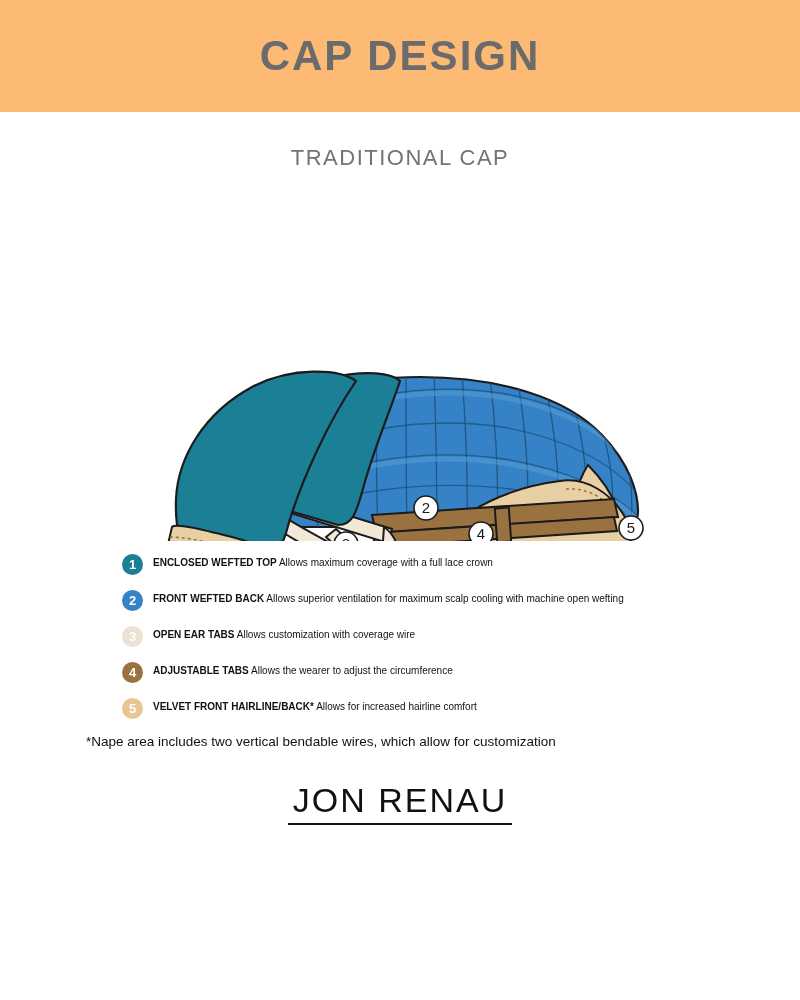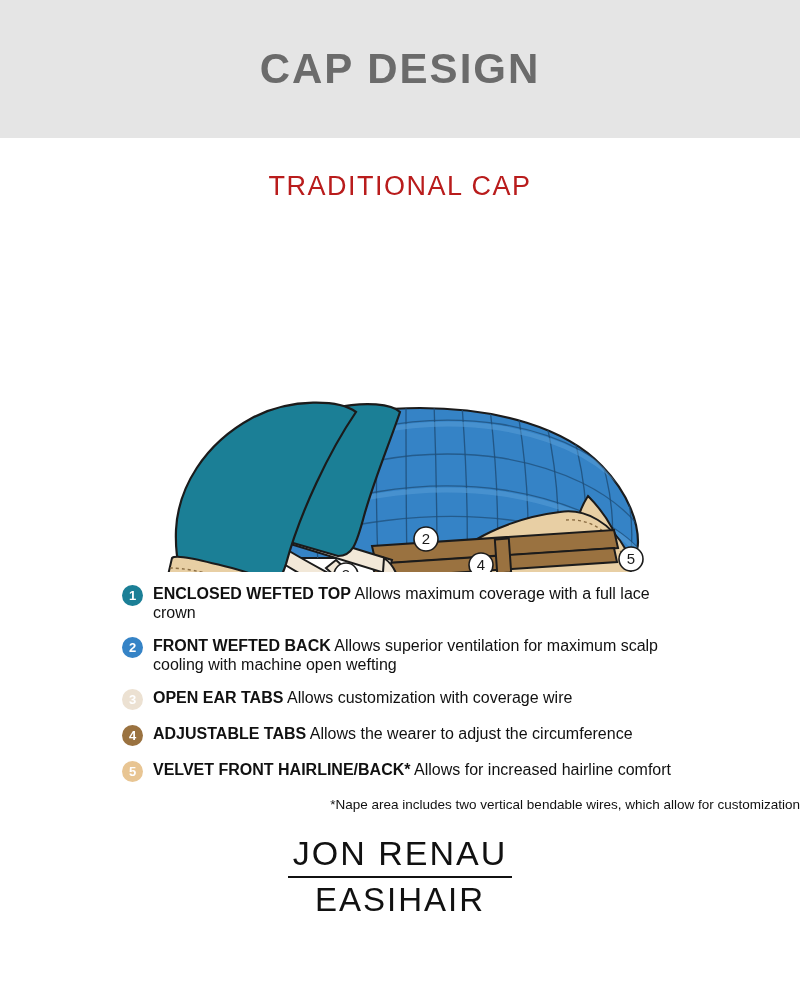--- a/index.html
+++ b/index.html
@@ -4,35 +4,35 @@
 <style>
   html,body{margin:0;padding:0;}
   body{
     width:800px;height:1000px;
     background:#ffffff;
     font-family:"Liberation Sans", sans-serif;
     overflow:hidden;
     position:relative;
   }
   .header-band{
-    width:800px;height:138px;
-    background:#e5e5e5;
+    width:800px;height:112px;
+    background:#fdba74;
     display:flex;align-items:center;justify-content:center;
   }
   .header-title{
     font-size:42px;
     font-weight:bold;
     letter-spacing:2px;
     color:#6b6b6b;
     font-family:"Liberation Sans", sans-serif;
   }
   .subtitle{
     text-align:center;
-    font-size:27px;
-    color:#b91c1c;
+    font-size:22px;
+    color:#737373;
     letter-spacing:1.5px;
     margin-top:33px;
     font-weight:400;
     font-family:"Liberation Sans", sans-serif;
   }
   .diagram-wrap{
     width:800px;height:360px;
     position:relative;
     margin-top:10px;
   }
@@ -51,37 +51,36 @@
     flex:0 0 auto;
     width:21px;height:21px;border-radius:50%;
     color:#ffffff;
     font-size:13px;font-weight:bold;
     display:flex;align-items:center;justify-content:center;
     margin-right:10px;
     margin-top:1px;
     font-family:"Liberation Sans", sans-serif;
   }
   .legend-text{
-    font-size:16px;
+    font-size:10px;
     line-height:19px;
     color:#111111;
     max-width:560px;
   }
   .legend-text .lbl{font-weight:bold;}
   .legend-text .desc{font-weight:400;}
   .footnote{
-    padding-left:108px;
+    padding-left:86px;
     font-size:13.5px;
     line-height:18px;
     color:#111111;
     margin-top:5px;
-    text-align:right;
   }
   .brand{
-    margin-top:20px;
+    margin-top:30px;
     text-align:center;
   }
   .brand-top{
     font-size:34px;
     letter-spacing:2px;
     color:#111111;
     font-family:"Liberation Sans", sans-serif;
     font-weight:400;
   }
   .brand-rule{
@@ -271,14 +270,13 @@
     </div>
   </div>
 
 </div>
 
 <div class="footnote">*Nape area includes two vertical bendable wires, which allow for customization</div>
 
 <div class="brand">
   <div class="brand-top">JON RENAU</div>
   <div class="brand-rule"></div>
-  <div class="brand-bottom">EASIHAIR</div>
 </div>
 
 </body></html>

